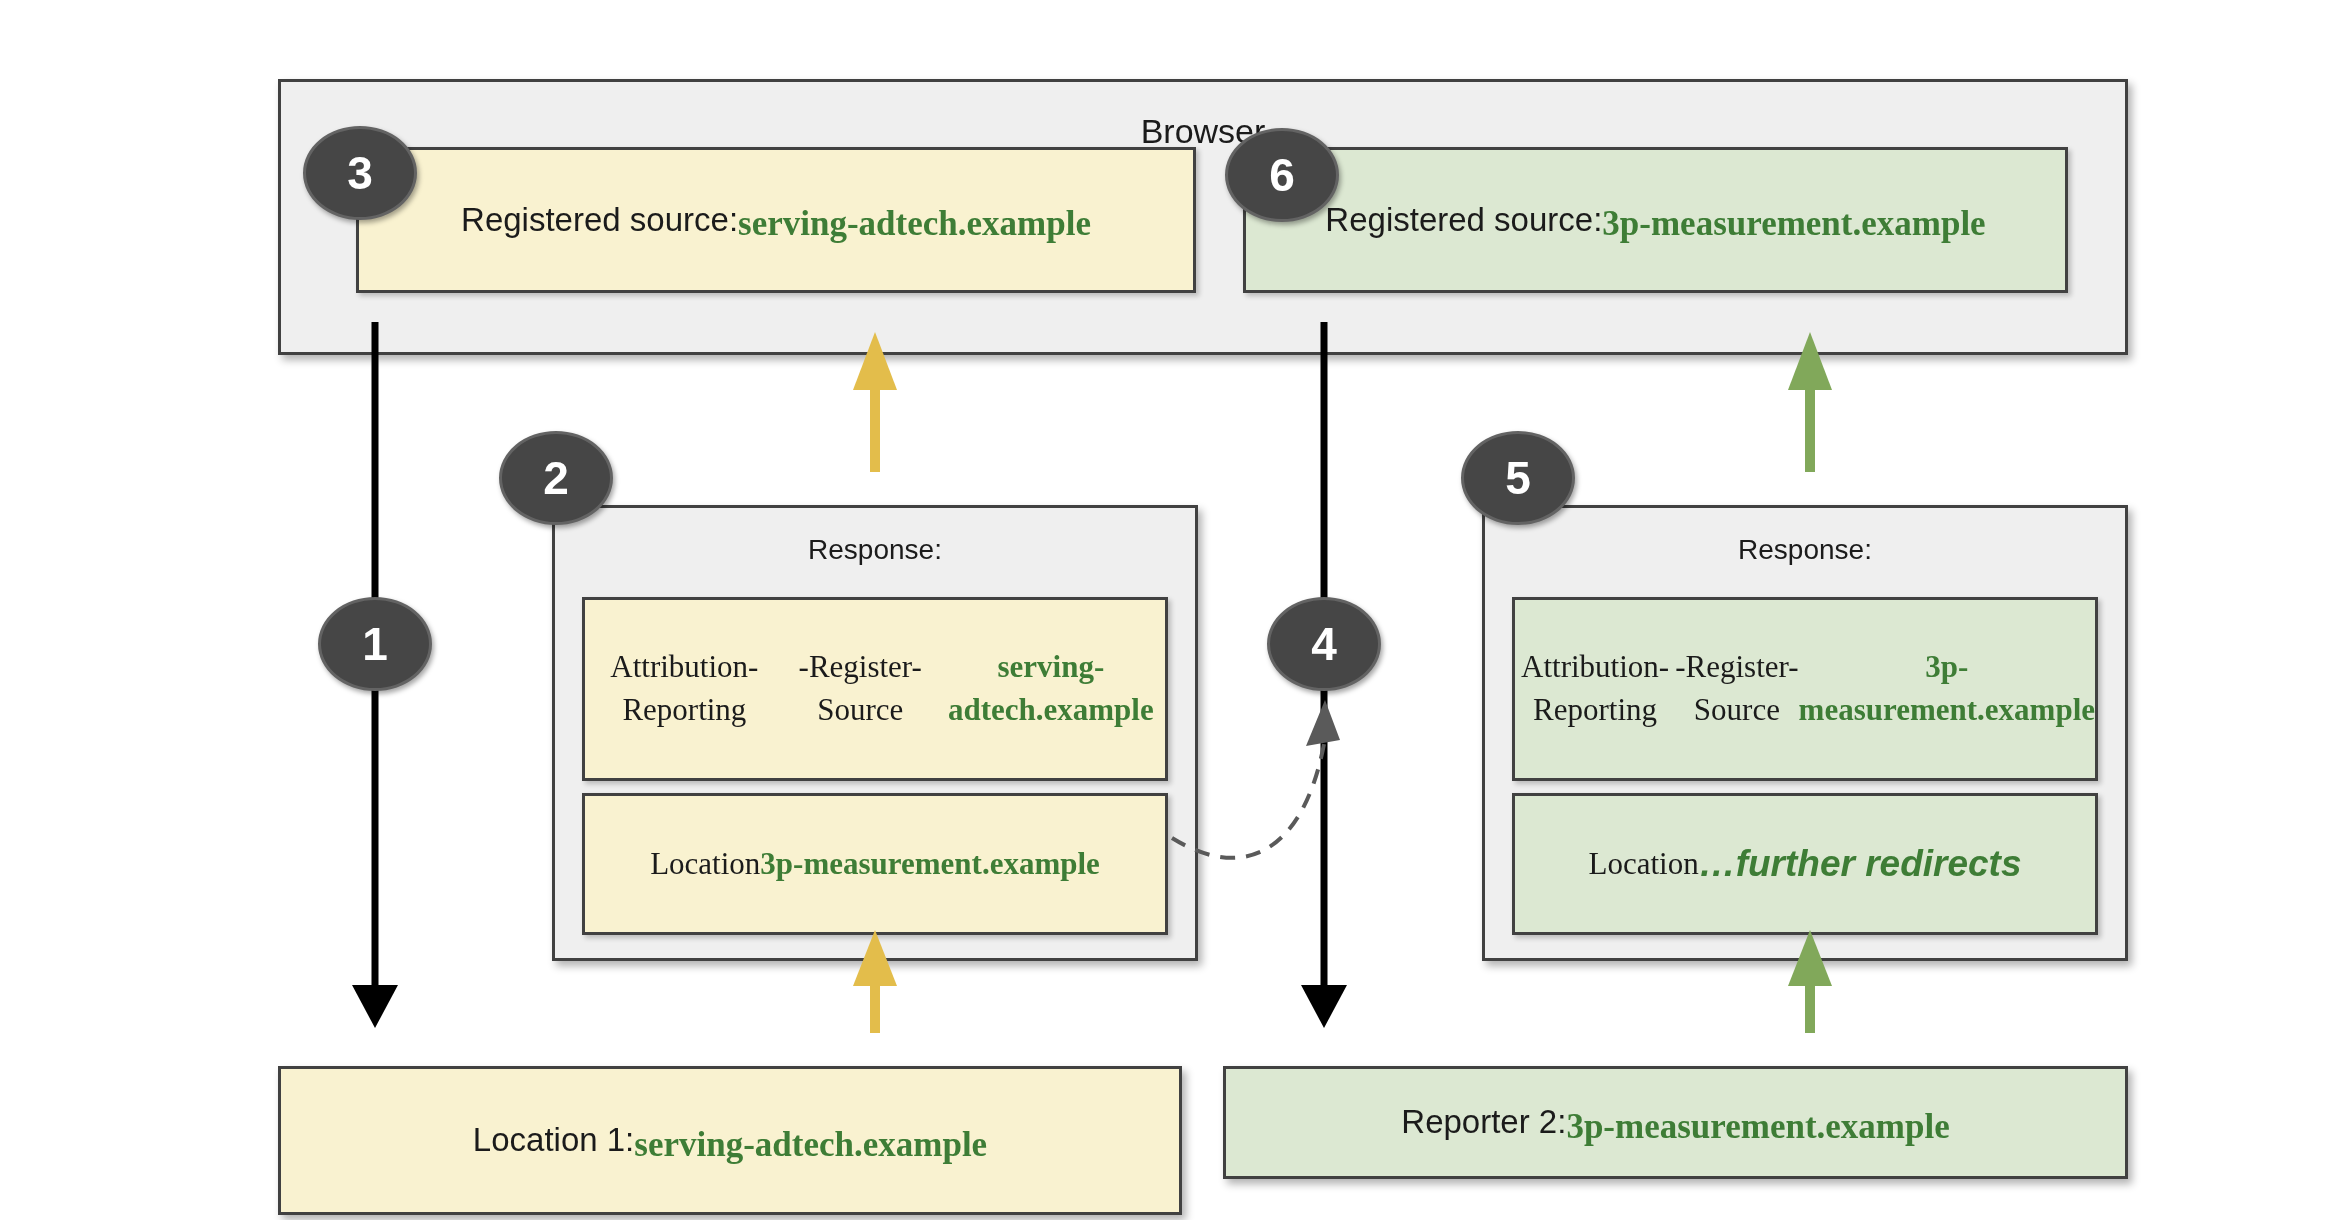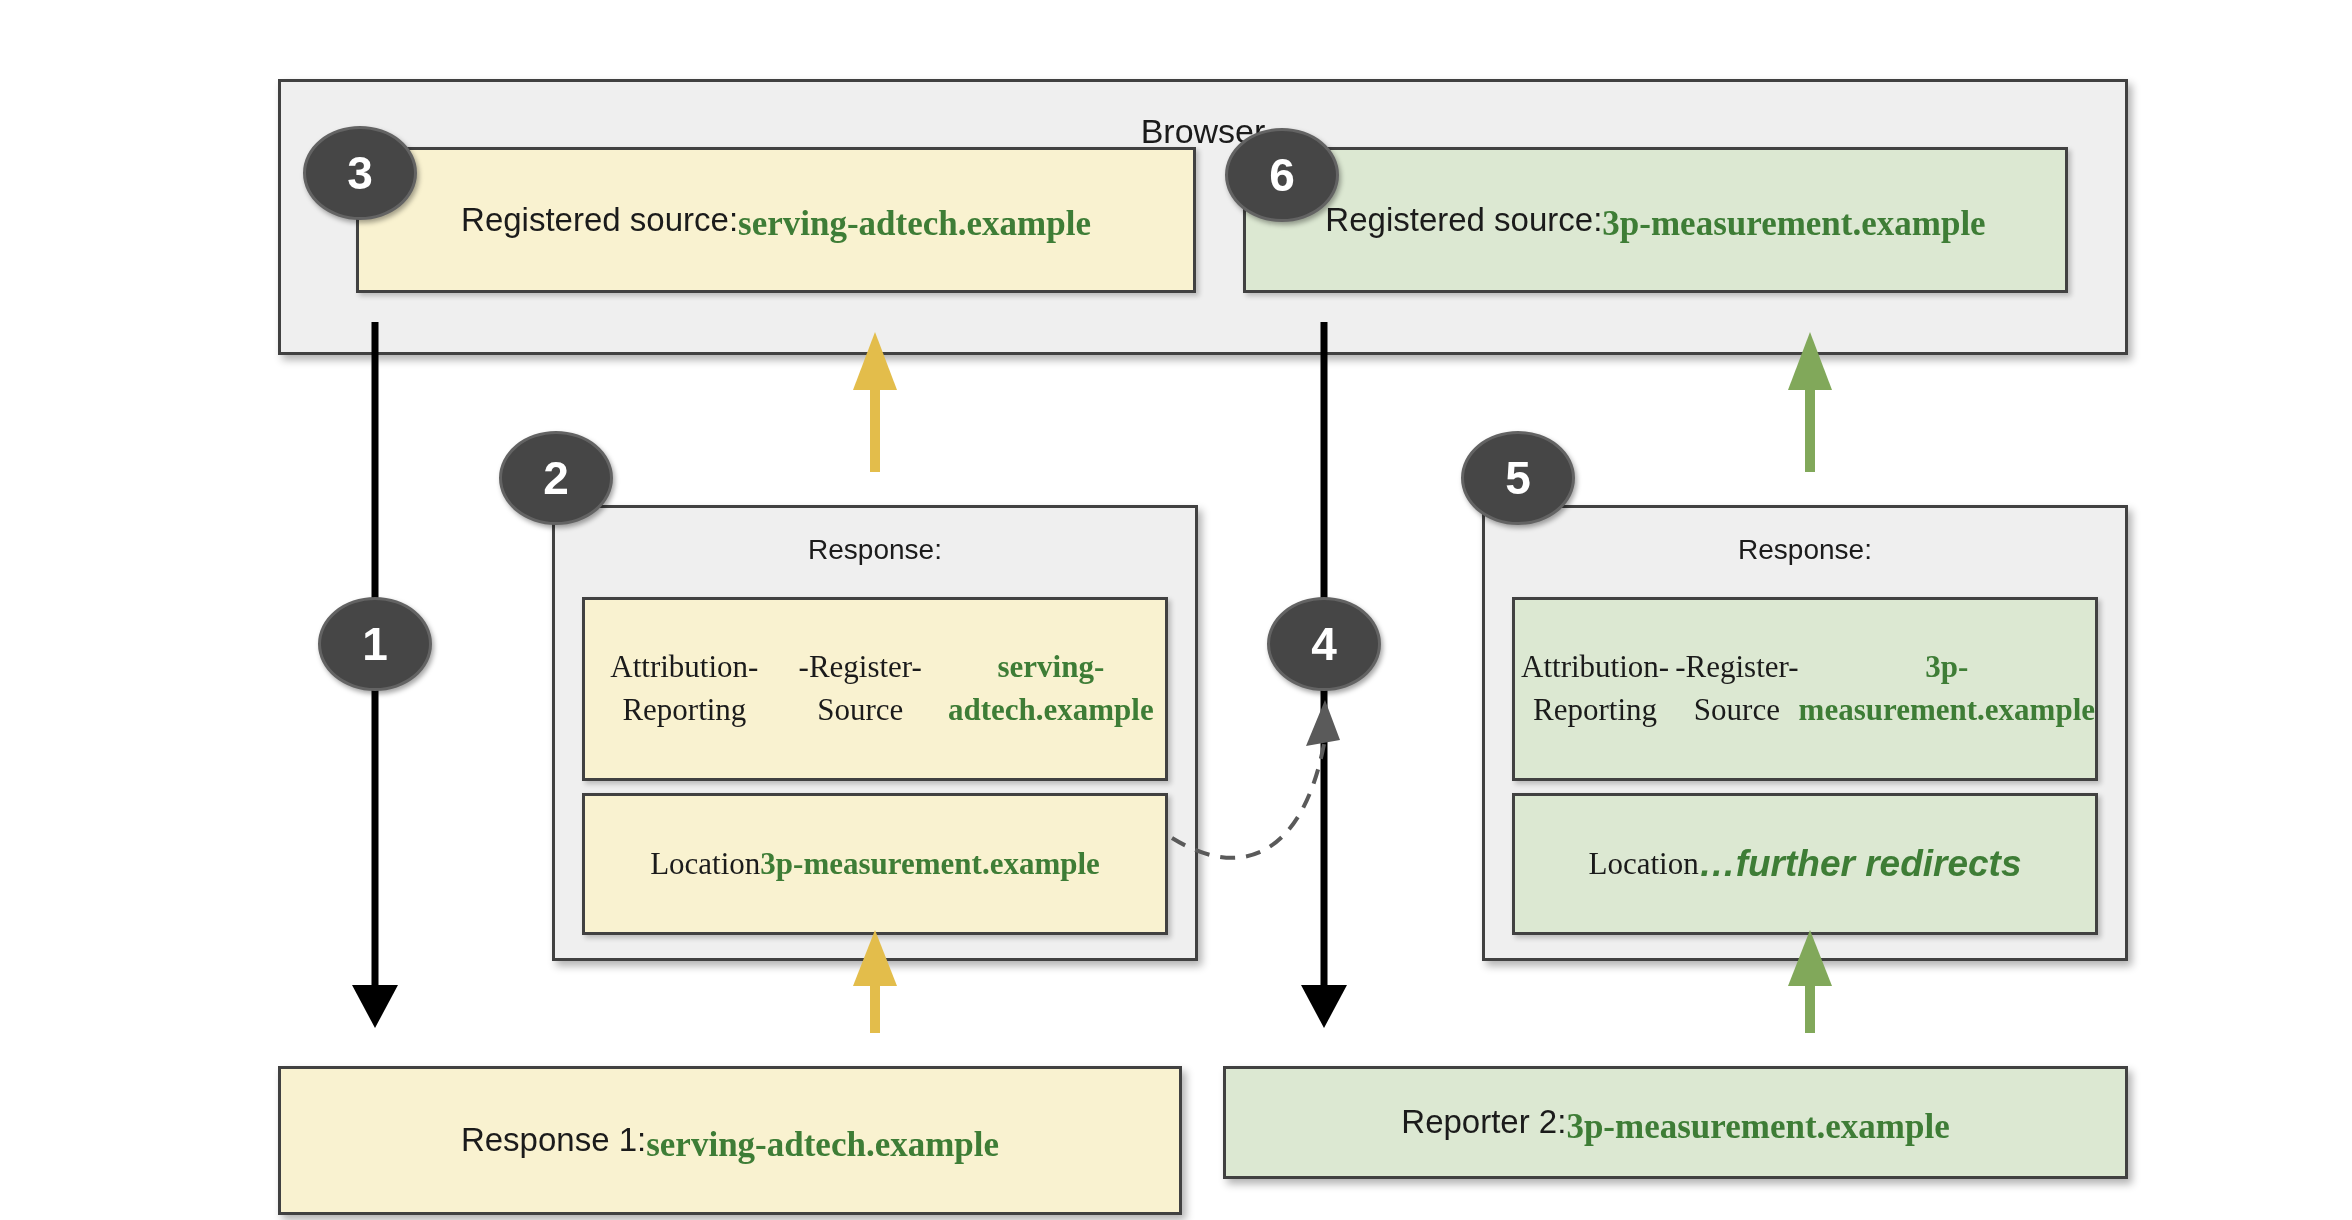--- a/index.html
+++ b/index.html
@@ -85,21 +85,21 @@
       <div class="mono inner-mono">-Register-Source</div>
       <div class="mono inner-value">3p-measurement.example</div>
     </div>
     <div class="box green shadow-sm center-col" style="left:27px;top:285px;width:586px;height:142px;">
       <div class="mono inner-mono">Location</div>
       <div class="redirects">…further redirects</div>
     </div>
   </div>
 
   <div class="box yellow shadow-big center-col" style="left:278px;top:1033px;width:904px;height:149px;">
-    <div class="sans-label">Response 1:</div>
+    <div class="sans-label">Location 1:</div>
     <div class="mono domain">serving-adtech.example</div>
   </div>
 
   <div class="box green shadow-big center-col" style="left:1223px;top:1033px;width:905px;height:113px;">
     <div class="sans-label">Reporter 2:</div>
     <div class="mono domain">3p-measurement.example</div>
   </div>
 
   <svg class="arrows" width="2352" height="1220" viewBox="0 0 2352 1220">
 

